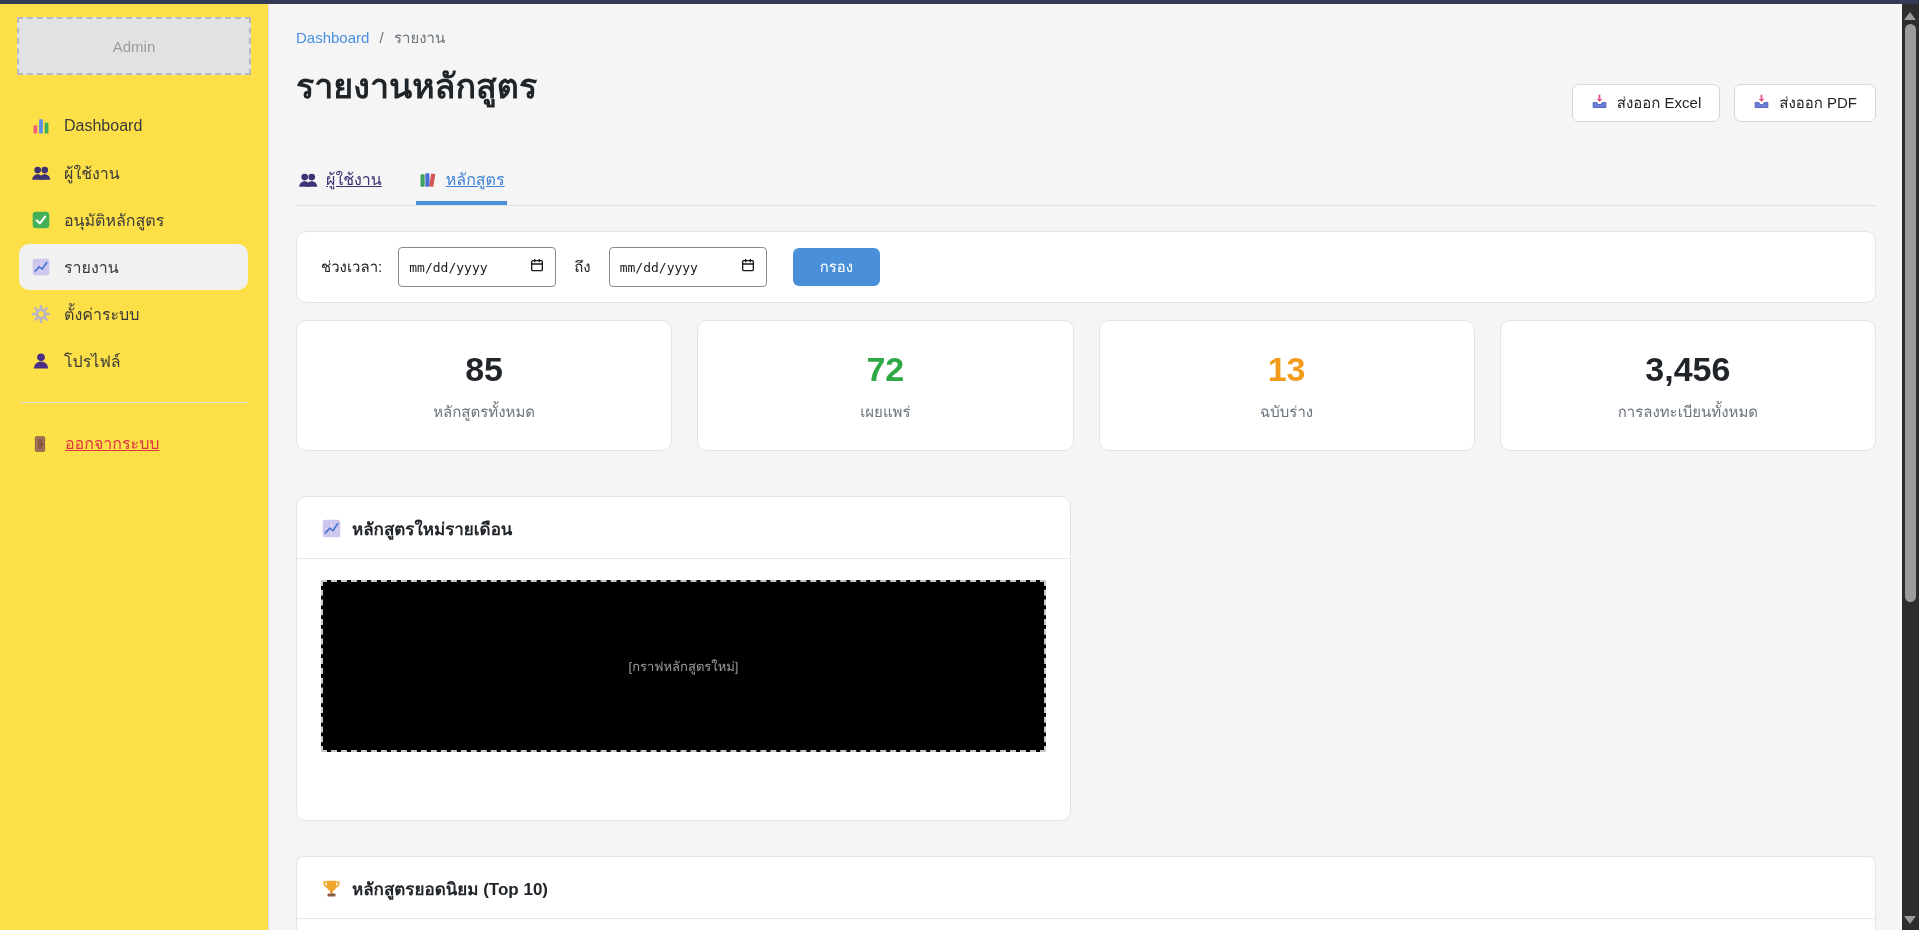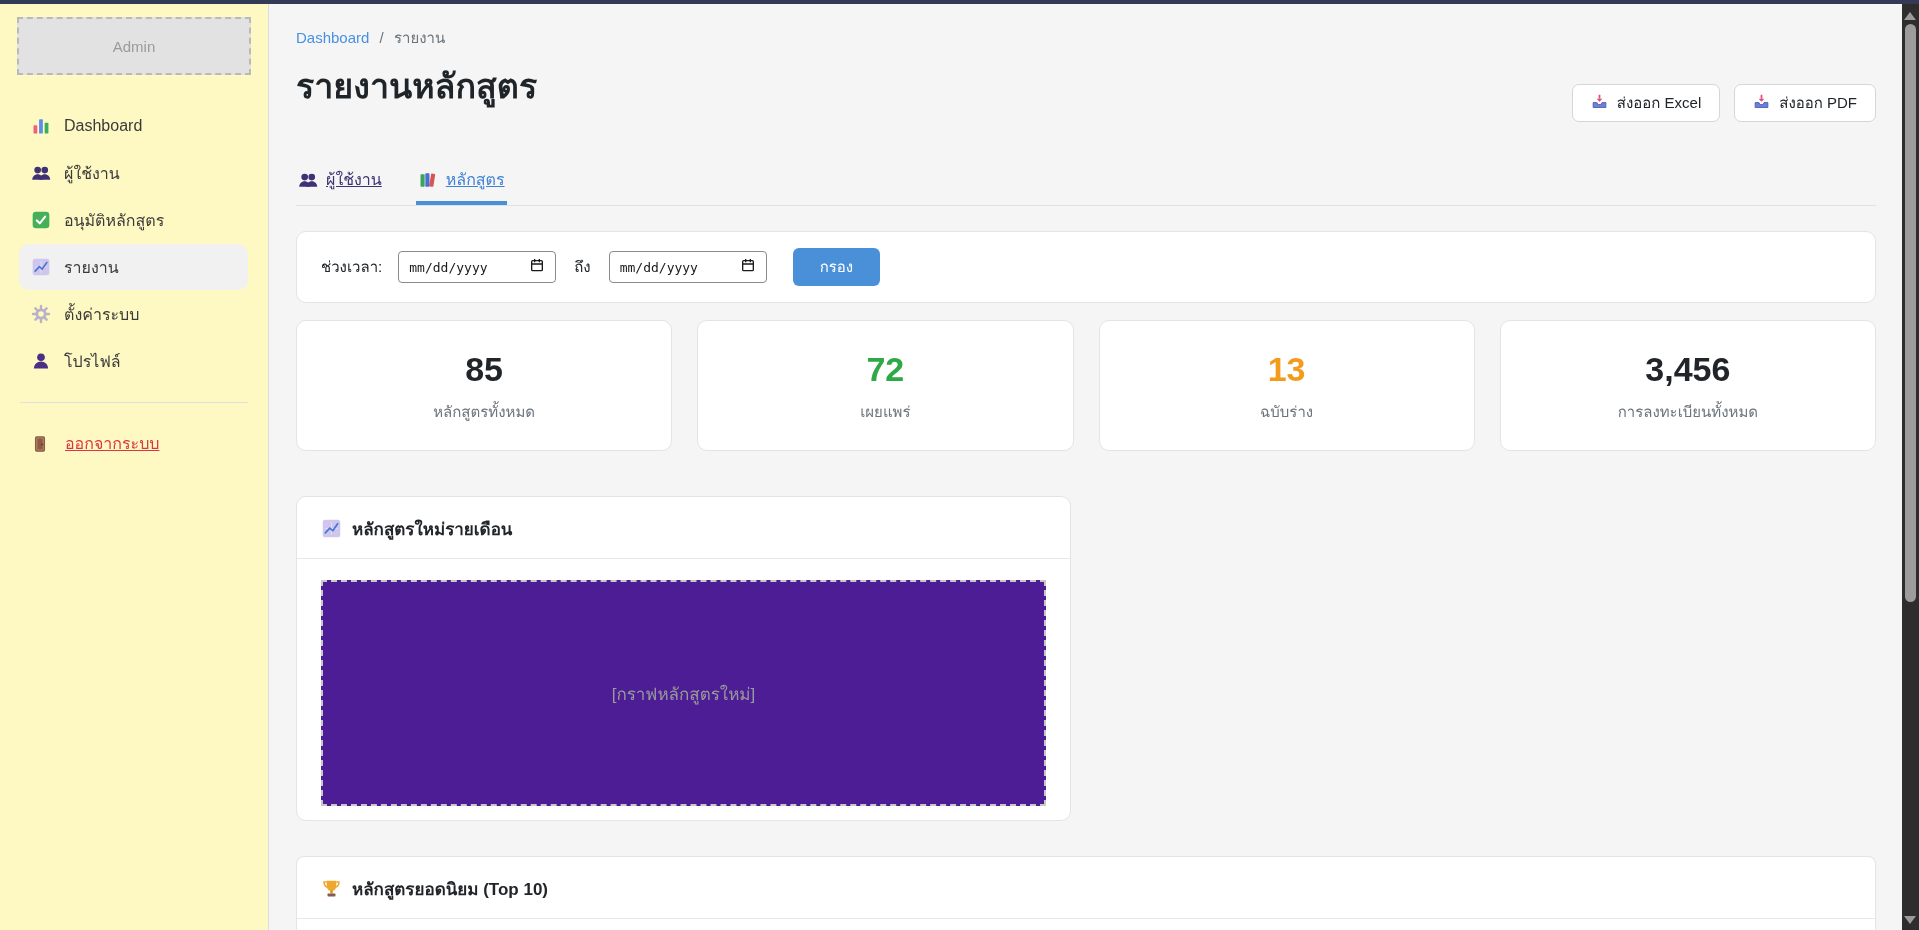--- a/index.html
+++ b/index.html
@@ -4,21 +4,21 @@
 <style>
   * { margin:0; padding:0; box-sizing:border-box; }
   html,body { width:1919px; height:930px; overflow:hidden; }
   body { font-family:"Liberation Sans","DejaVu Sans",sans-serif; background:#f5f5f6; position:relative; }
 
   .top-strip { position:absolute; top:0; left:0; width:1919px; height:4px; background:#333a56; z-index:50; }
 
   .layout { display:flex; width:1919px; height:930px; padding-top:4px; }
 
   
-  .sidebar { width:269px; background:#fef9c3; border-right:1px solid #dcdcdc; flex:0 0 269px; position:relative; }
+  .sidebar { width:269px; background:#fde047; border-right:1px solid #dcdcdc; flex:0 0 269px; position:relative; }
   .admin-box { margin:13px 17px 0 17px; height:58px; background:#e2e2e2; border:2px dashed #b9b9b9;
                display:flex; align-items:center; justify-content:center; color:#9b9b9b; font-size:15px; }
   .side-nav { margin-top:28px; }
   .nav-item { display:flex; align-items:center; gap:13px; height:46px; margin:0 20px 1px 19px;
               padding-left:12px; font-size:16px; color:#3a3a3a; cursor:pointer; border-radius:10px; }
   .nav-item.active { background:#f1f1f1; }
   .nav-item .ico { width:20px; height:20px; flex:0 0 20px; }
   .side-divider { border-top:1px solid #e0e0e0; margin:18px 20px 0 20px; }
   .logout { display:flex; align-items:center; gap:16px; margin:28px 0 0 31px; font-size:16px;
             color:#dc3545; text-decoration:underline; cursor:pointer; }
@@ -42,40 +42,40 @@
          border-bottom:4px solid transparent; }
   .tab .tab-label { text-decoration:underline; }
   .tab.inactive { color:#3f3273; }
   .tab.active { color:#3e82d6; border-bottom-color:#4a90d9; }
   .tab .ico { width:20px; height:20px; }
 
   .card { background:#fff; border:1px solid #e4e4e4; border-radius:10px; }
 
   .filter-card { margin-top:25px; height:72px; display:flex; align-items:center; gap:16px; padding:0 24px; }
   .filter-label { font-size:15px; color:#212529; }
-  .date-input { width:158px; height:32px; border:1px solid #8a8a8a; border-radius:4px; background:#fff;
+  .date-input { width:158px; height:40px; border:1px solid #8a8a8a; border-radius:4px; background:#fff;
                 display:flex; align-items:center; justify-content:space-between; padding:0 10px; cursor:text; }
   .date-input .date-text { font-family:"DejaVu Sans Mono","Liberation Mono",monospace; font-size:13px; color:#1a1a1a; }
   .to-label { font-size:15px; color:#212529; margin:0 2px; }
   .btn-filter { height:38px; padding:0 27px; margin-left:10px; background:#4a90d9; color:#fff; border:none;
                 border-radius:6px; font-size:15px; cursor:pointer; font-family:inherit; }
 
   .stats-row { display:grid; grid-template-columns:repeat(4,1fr); gap:25px; margin-top:17px; }
   .stat-card { height:131px; text-align:center; padding-top:26px; }
   .stat-value { font-size:34px; font-weight:bold; line-height:44px; }
   .stat-label { font-size:15px; color:#6c757d; margin-top:9px; }
 
   .charts-row { display:grid; grid-template-columns:repeat(2,1fr); gap:30px; margin-top:45px; }
   .chart-card { height:325px; }
   .card-header { display:flex; align-items:center; gap:10px; padding:18px 24px 16px 24px;
                  font-size:17px; font-weight:bold; color:#212529; border-bottom:1px solid #e8e8e8;text-align:center; }
   .card-header .ico { width:21px; height:21px; }
   .chart-body { padding:21px 24px; }
-  .chart-placeholder { height:226px; background:#4c1d95; border:2px dashed #c8c8c8;
-                       display:flex; align-items:center; justify-content:center; color:#9a9a9a; font-size:17px; }
+  .chart-placeholder { height:172px; background:#000000; border:2px dashed #c8c8c8;
+                       display:flex; align-items:center; justify-content:center; color:#9a9a9a; font-size:13px; }
 
   .top-card { margin-top:35px; height:200px; overflow:hidden; border-bottom:none; border-radius:8px 8px 0 0; }
   .top-body { padding:14px 24px 0 24px; }
 
   
   .scroll-col { width:17px; flex:0 0 17px; background:#2d2d2d; position:relative; }
   .scroll-arrow { width:0; height:0; border-left:6px solid transparent; border-right:6px solid transparent;
                   position:absolute; left:2px; cursor:pointer; }
   .scroll-arrow.up { border-bottom:8px solid #9a9a9a; top:8px; }
   .scroll-arrow.down { border-top:8px solid #9a9a9a; bottom:6px; }

